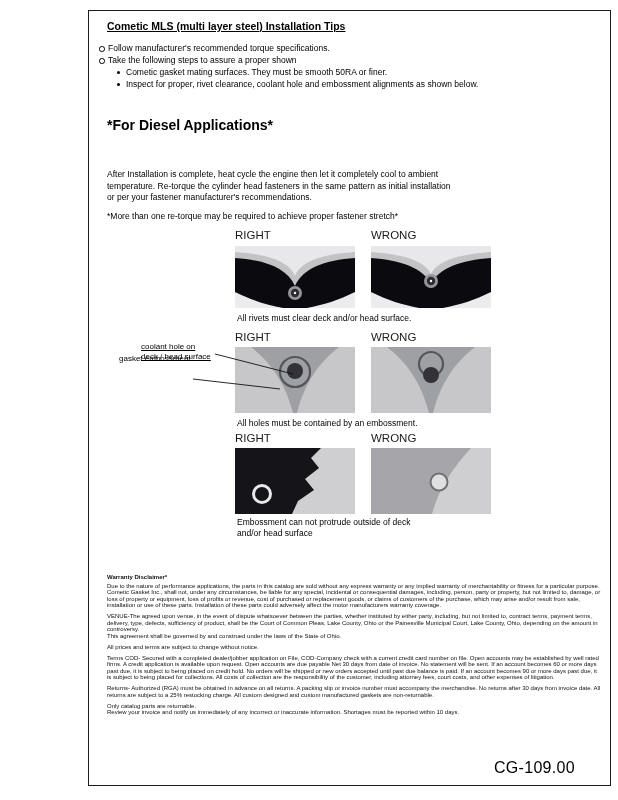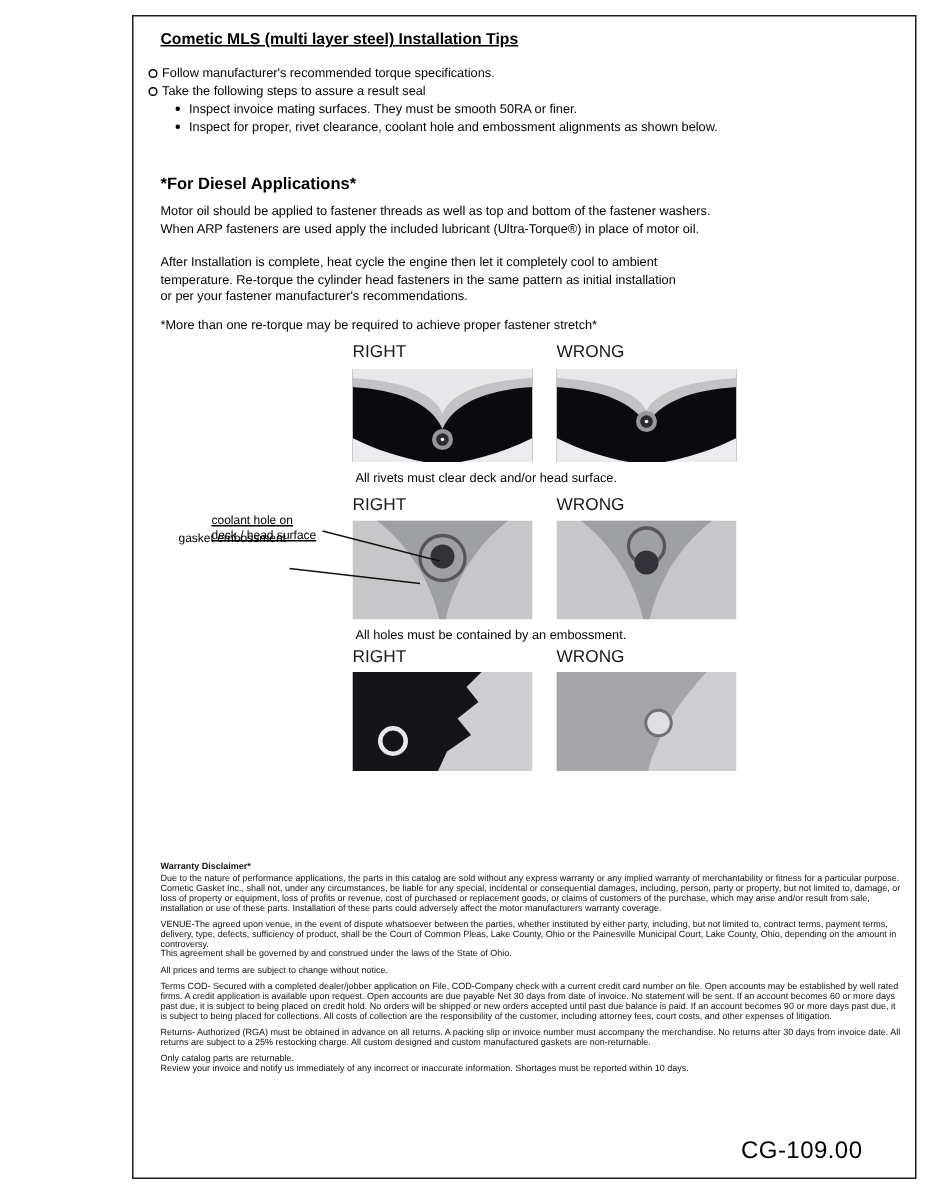--- a/index.html
+++ b/index.html
@@ -11,21 +11,21 @@
   .frame { position:absolute; left:88px; top:10px; width:523px; height:776px; border:1px solid #1c1c1c; }
   .title { position:absolute; left:107px; top:20px; font-size:10.5px; font-weight:bold; text-decoration:underline; }
 
   .bullets { position:absolute; left:99px; top:42px; font-size:8.5px; line-height:12px; }
   .bullet { position:relative; padding-left:9px; }
   .bullet::before { content:""; position:absolute; left:0; top:4px; width:3.5px; height:3.5px;
                     border:0.9px solid #000; border-radius:50%; }
   .bullet.sub { margin-left:18px; }
   .bullet.sub::before { background:#000; width:3px; height:3px; border:none; top:4.5px; }
 
-  .diesel-heading { position:absolute; left:107px; top:117px; font-size:11px; font-weight:bold; }
+  .diesel-heading { position:absolute; left:107px; top:117px; font-size:14px; font-weight:bold; }
   .para { position:absolute; left:107px; width:445px; font-size:8.5px; line-height:11.5px; white-space:pre-line; }
   .p1 { top:135px; }
   .p2 { top:169px; }
   .note { top:211px; }
 
   .dg-label { position:absolute; width:120px; text-align:left; font-size:11.5px; color:#1a1a1a; }
   .dg-img { position:absolute; width:120px; }
   .dg-img svg { display:block; width:100%; height:100%; }
   .caption { position:absolute; left:237px; font-size:8.5px; line-height:10.5px; white-space:pre-line; }
 
@@ -45,28 +45,26 @@
 </head>
 <body>
 
 <div class="page">
   <div class="frame"></div>
 
   <div class="title">Cometic MLS (multi layer steel) Installation Tips</div>
 
   <div class="bullets">
     <div class="bullet">Follow manufacturer's recommended torque specifications.</div>
-    <div class="bullet">Take the following steps to assure a result seal</div>
-    <div class="bullet sub">Inspect invoice mating surfaces.  They must be smooth 50RA or finer.</div>
+    <div class="bullet">Take the following steps to assure a proper shown</div>
+    <div class="bullet sub">Cometic gasket mating surfaces.  They must be smooth 50RA or finer.</div>
     <div class="bullet sub">Inspect for proper, rivet clearance, coolant hole and embossment alignments as shown below.</div>
   </div>
 
   <div class="diesel-heading">*For Diesel Applications*</div>
-  <div class="para p1">Motor oil should be applied to fastener threads as well as top and bottom of the fastener washers.
-When ARP fasteners are used apply the included lubricant (Ultra-Torque®) in place of motor oil.</div>
   <div class="para p2">After Installation is complete, heat cycle the engine then let it completely cool to ambient
 temperature. Re-torque the cylinder head fasteners in the same pattern as initial installation
 or per your fastener manufacturer's recommendations.</div>
   <div class="para note">*More than one re-torque may be required to achieve proper fastener stretch*</div>
 
   <div class="dg-label" style="left:235px; top:229px;">RIGHT</div>
   <div class="dg-label" style="left:371px; top:229px;">WRONG</div>
 
   <div class="dg-img" style="left:235px; top:246px; height:62px;">
     <svg viewBox="0 0 120 62">
@@ -135,20 +133,22 @@
       <circle cx="27" cy="46" r="8.5" fill="#141419" stroke="#e9e9eb" stroke-width="3"></circle>
     </svg>
   </div>
   <div class="dg-img" style="left:371px; top:448px; height:66px;">
     <svg viewBox="0 0 120 66">
       <rect width="120" height="66" fill="#cfcfd2"></rect>
       <path d="M0 0 H100 C82 20 68 40 61 66 H0 Z" fill="#a6a6aa"></path>
       <circle cx="68" cy="34" r="8.5" fill="#dfdfe1" stroke="#707075" stroke-width="2"></circle>
     </svg>
   </div>
+  <div class="caption" style="top:517px;">Embossment can not protrude outside of deck
+and/or head surface</div>
 
   <div class="legal">
     <div class="legal-heading">Warranty Disclaimer*</div>
     <p>Due to the nature of performance applications, the parts in this catalog are sold without any express warranty or any implied warranty of merchantability or fitness for a particular purpose.  Cometic Gasket Inc., shall not, under any circumstances, be liable for any special, incidental or consequential damages, including, person, party or property, but not limited to, damage, or loss of property or equipment, loss of profits or revenue, cost of purchased or replacement goods, or claims of customers of the purchase, which may arise and/or result from sale, installation or use of these parts.  Installation of these parts could adversely affect the motor manufacturers warranty coverage.</p>
     <p>VENUE-The agreed upon venue, in the event of dispute whatsoever between the parties, whether instituted by either party, including, but not limited to, contract terms, payment terms, delivery, type, defects, sufficiency of product, shall be the Court of Common Pleas, Lake County, Ohio or the Painesville Municipal Court, Lake County, Ohio, depending on the amount in controversy.
 This agreement shall be governed by and construed under the laws of the State of Ohio.</p>
     <p>All prices and terms are subject to change without notice.</p>
     <p>Terms COD- Secured with a completed dealer/jobber application on File, COD-Company check with a current credit card number on file.  Open accounts may be established by well rated firms.  A credit application is available upon request.  Open accounts are due payable Net 30 days from date of invoice.  No statement will be sent.  If an account becomes 60 or more days past due, it is subject to being placed on credit hold.  No orders will be shipped or new orders accepted until past due balance is paid.  If an account becomes 90 or more days past due, it is subject to being placed for collections.  All costs of collection are the responsibility of the customer, including attorney fees, court costs, and other expenses of litigation.</p>
     <p>Returns- Authorized (RGA) must be obtained in advance on all returns.  A packing slip or invoice number must accompany the merchandise.  No returns after 30 days from invoice date.  All returns are subject to a 25% restocking charge.  All custom designed and custom manufactured gaskets are non-returnable.</p>
     <p>Only catalog parts are returnable.

